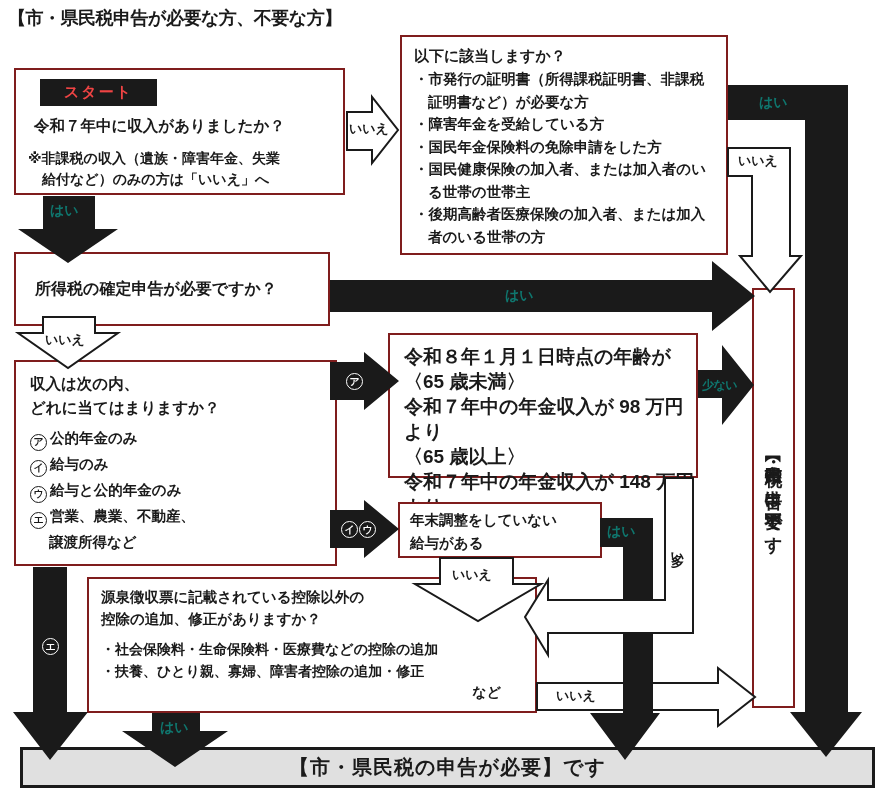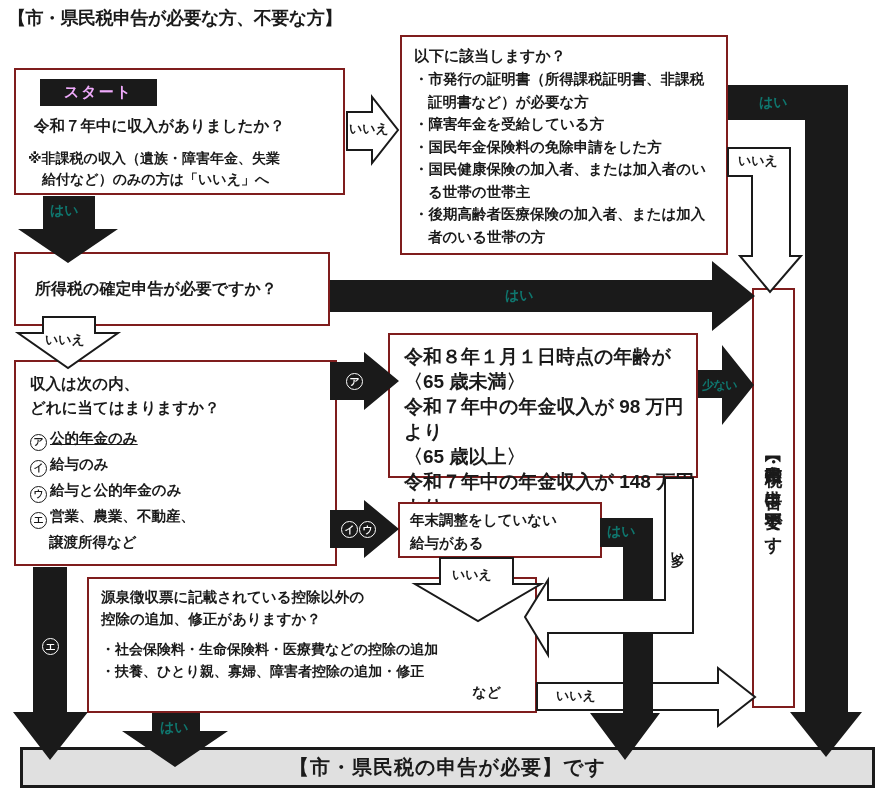--- a/index.html
+++ b/index.html
@@ -5,21 +5,21 @@
   html,body{margin:0;padding:0;background:#fff;}
   .canvas{position:relative;width:877px;height:790px;background:#fff;overflow:hidden;
     font-family:"Liberation Sans","DejaVu Sans",sans-serif;font-weight:700;color:#1a1a1a;}
   .abs{position:absolute;}
   .page-title{left:8px;top:6px;font-size:18px;letter-spacing:-0.5px;z-index:2;}
   .fbox{position:absolute;background:#fff;border:2px solid #7f1d1d;box-sizing:border-box;z-index:1;}
   .connectors{position:absolute;left:0;top:0;z-index:5;pointer-events:none;}
   .lbl{position:absolute;z-index:6;white-space:nowrap;pointer-events:none;}
   .lbl.w{color:#0f766e;}
   .lbl.v{writing-mode:vertical-rl;}
-  .badge{position:absolute;left:24px;top:9px;background:#1a1a1a;color:#f0abfc;
+  .badge{position:absolute;left:24px;top:9px;background:#1a1a1a;color:#ef4444;
     font-size:15px;padding:4px 24px;letter-spacing:2px;}
   .q{font-size:15px;}
   .small{font-size:14px;line-height:21px;}
   .hang{padding-left:14px;text-indent:-14px;}
   .list{font-size:14.5px;line-height:22.5px;}
   .optline{font-size:14.5px;line-height:26px;white-space:nowrap;}
   .opt-mark{display:inline-flex;width:15px;height:15px;border:1.5px solid #1a1a1a;border-radius:50%;
     font-size:10px;align-items:center;justify-content:center;margin-right:3px;vertical-align:-2px;}
   .mark-circle{position:absolute;z-index:6;width:15px;height:15px;border:1.6px solid #fff;border-radius:50%;
     color:#fff;font-size:10px;display:flex;align-items:center;justify-content:center;pointer-events:none;}
@@ -85,21 +85,21 @@
     <div class="list hang">・後期高齢者医療保険の加入者、または加入者のいる世帯の方</div>
   </div>
 
   <div class="fbox" style="left:14px;top:252px;width:316px;height:74px;display:flex;align-items:center;padding-left:19px;font-size:16px;">
     <span>所得税の確定申告が必要ですか？</span>
   </div>
 
   <div class="fbox" style="left:14px;top:360px;width:323px;height:206px;padding:10px 0 0 14px;">
     <div class="q" style="font-size:15.5px;line-height:24px;">収入は次の内、</div>
     <div class="q" style="font-size:15.5px;line-height:24px;">どれに当てはまりますか？</div>
-    <div class="optline" style="margin-top:5px;text-decoration:underline;">
+    <div class="optline" style="margin-top:5px;">
       <span class="opt-mark">ア</span><span>公的年金のみ</span>
     </div>
     <div class="optline">
       <span class="opt-mark">イ</span><span>給与のみ</span>
     </div>
     <div class="optline">
       <span class="opt-mark">ウ</span><span>給与と公的年金のみ</span>
     </div>
     <div class="optline">
       <span class="opt-mark">エ</span><span>営業、農業、不動産、</span>

